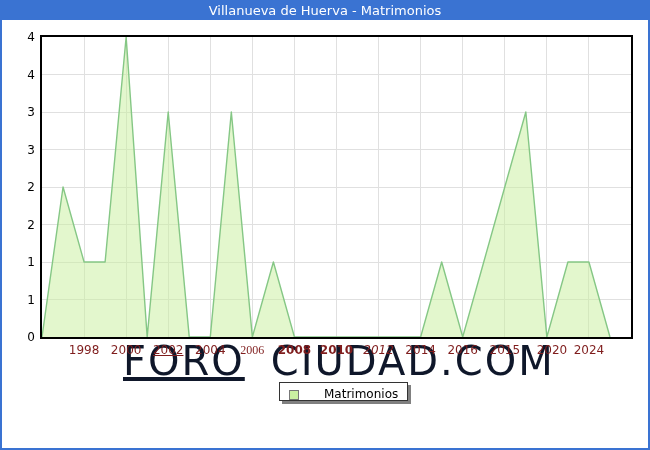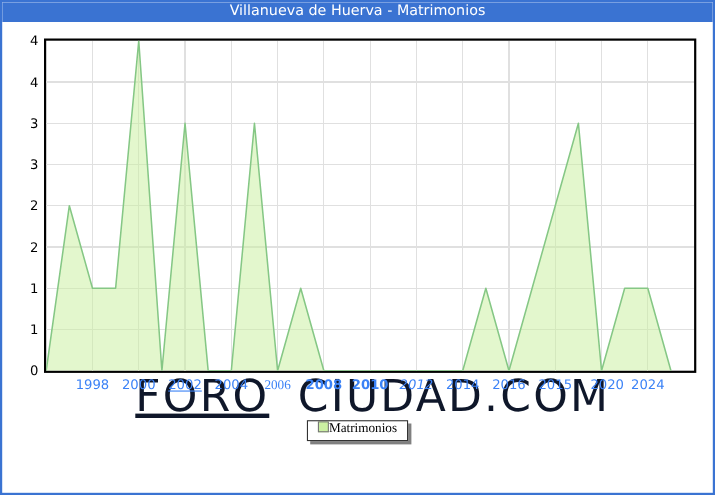--- a/index.html
+++ b/index.html
@@ -61,38 +61,37 @@
     color: #000;
     z-index: 3;
   }
   .xtick {
     position: absolute;
     width: 50px;
     top: 341px;
     text-align: center;
     font-size: 12px;
     line-height: 15px;
-    color: #3b82f6;
+    color: #7f1d1d;
     z-index: 3;
   }
 
   .legend {
     position: absolute;
     left: 277px;
     top: 380px;
     height: 19px;
     padding: 0 9px;
     display: inline-flex;
-    align-items: flex-start;
-    gap: 0;
+    align-items: flex-end;
+    gap: 25px;
     background: #ffffff;
     border: 1px solid #333;
     box-shadow: 3px 3px 0 #808080;
     z-index: 4;
-    font-family: Liberation Serif, serif;
   }
   .legend .swatch {
     width: 10px;
     height: 10px;
     background: #cbf0a2;
     border: 1px solid #777;
     display: inline-block;
   }
   .legend .legend-label {
     font-size: 12px;

